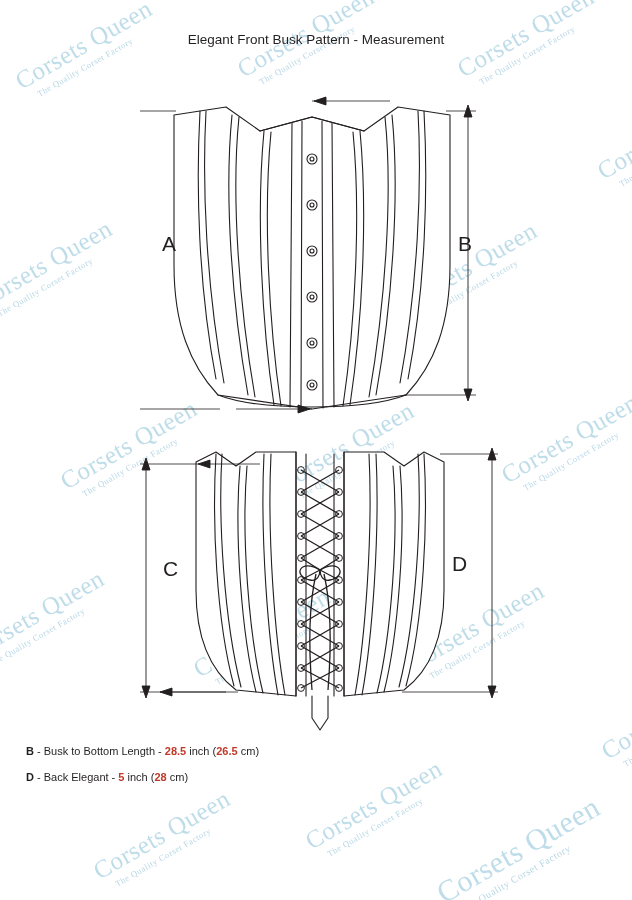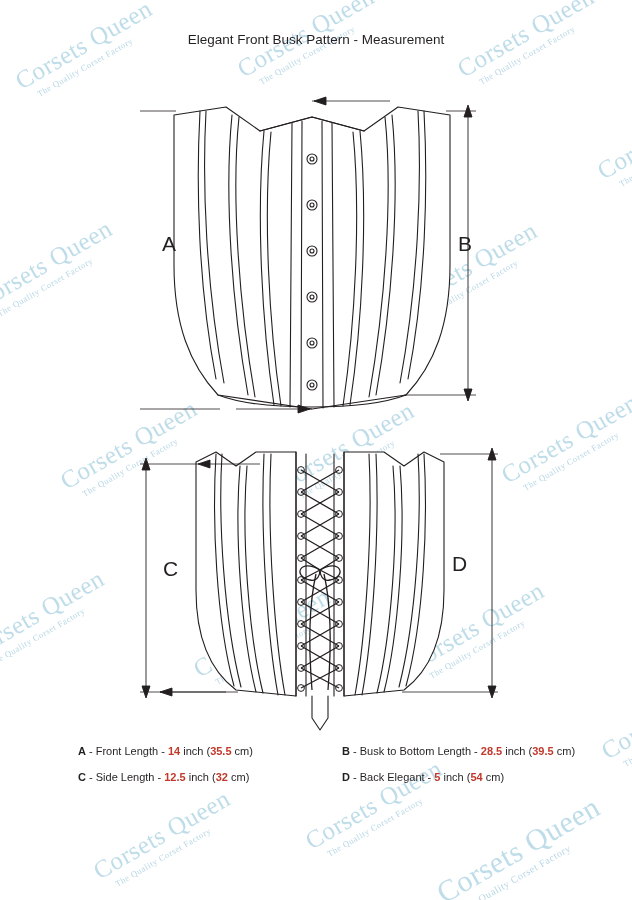--- a/index.html
+++ b/index.html
@@ -350,30 +350,24 @@
 
       <line x1="20" y1="252" x2="86" y2="252" stroke-width="0.8"></line>
       <polygon points="20,252 32,248 32,256"></polygon>
     </g>
   </svg>
   <div class="dim-label" style="left:163px; top:557px;">C</div>
   <div class="dim-label" style="left:452px; top:552px;">D</div>
 
   <div class="legend">
     <div class="legend-row">
-      <div class="legend-cell">
-        <span class="key">A</span><span class="sep"> - </span><span>Front Length</span><span class="sep"> - </span><span class="val">14</span> <span>inch</span> (<span class="val">35.5</span> <span>cm</span>)
-      </div>
       <div class="legend-cell right">
-        <span class="key">B</span><span class="sep"> - </span><span>Busk to Bottom Length</span><span class="sep"> - </span><span class="val">28.5</span> <span>inch</span> (<span class="val">39.5</span> <span>cm</span>)
+        <span class="key">B</span><span class="sep"> - </span><span>Busk to Bottom Length</span><span class="sep"> - </span><span class="val">28.5</span> <span>inch</span> (<span class="val">26.5</span> <span>cm</span>)
       </div>
     </div>
     <div class="legend-row">
-      <div class="legend-cell">
-        <span class="key">C</span><span class="sep"> - </span><span>Side Length</span><span class="sep"> - </span><span class="val">12.5</span> <span>inch</span> (<span class="val">32</span> <span>cm</span>)
-      </div>
       <div class="legend-cell right">
-        <span class="key">D</span><span class="sep"> - </span><span>Back Elegant</span><span class="sep"> - </span><span class="val">5</span> <span>inch</span> (<span class="val">54</span> <span>cm</span>)
+        <span class="key">D</span><span class="sep"> - </span><span>Back Elegant</span><span class="sep"> - </span><span class="val">5</span> <span>inch</span> (<span class="val">28</span> <span>cm</span>)
       </div>
     </div>
   </div>
 
 </div>
 
 </body></html>

